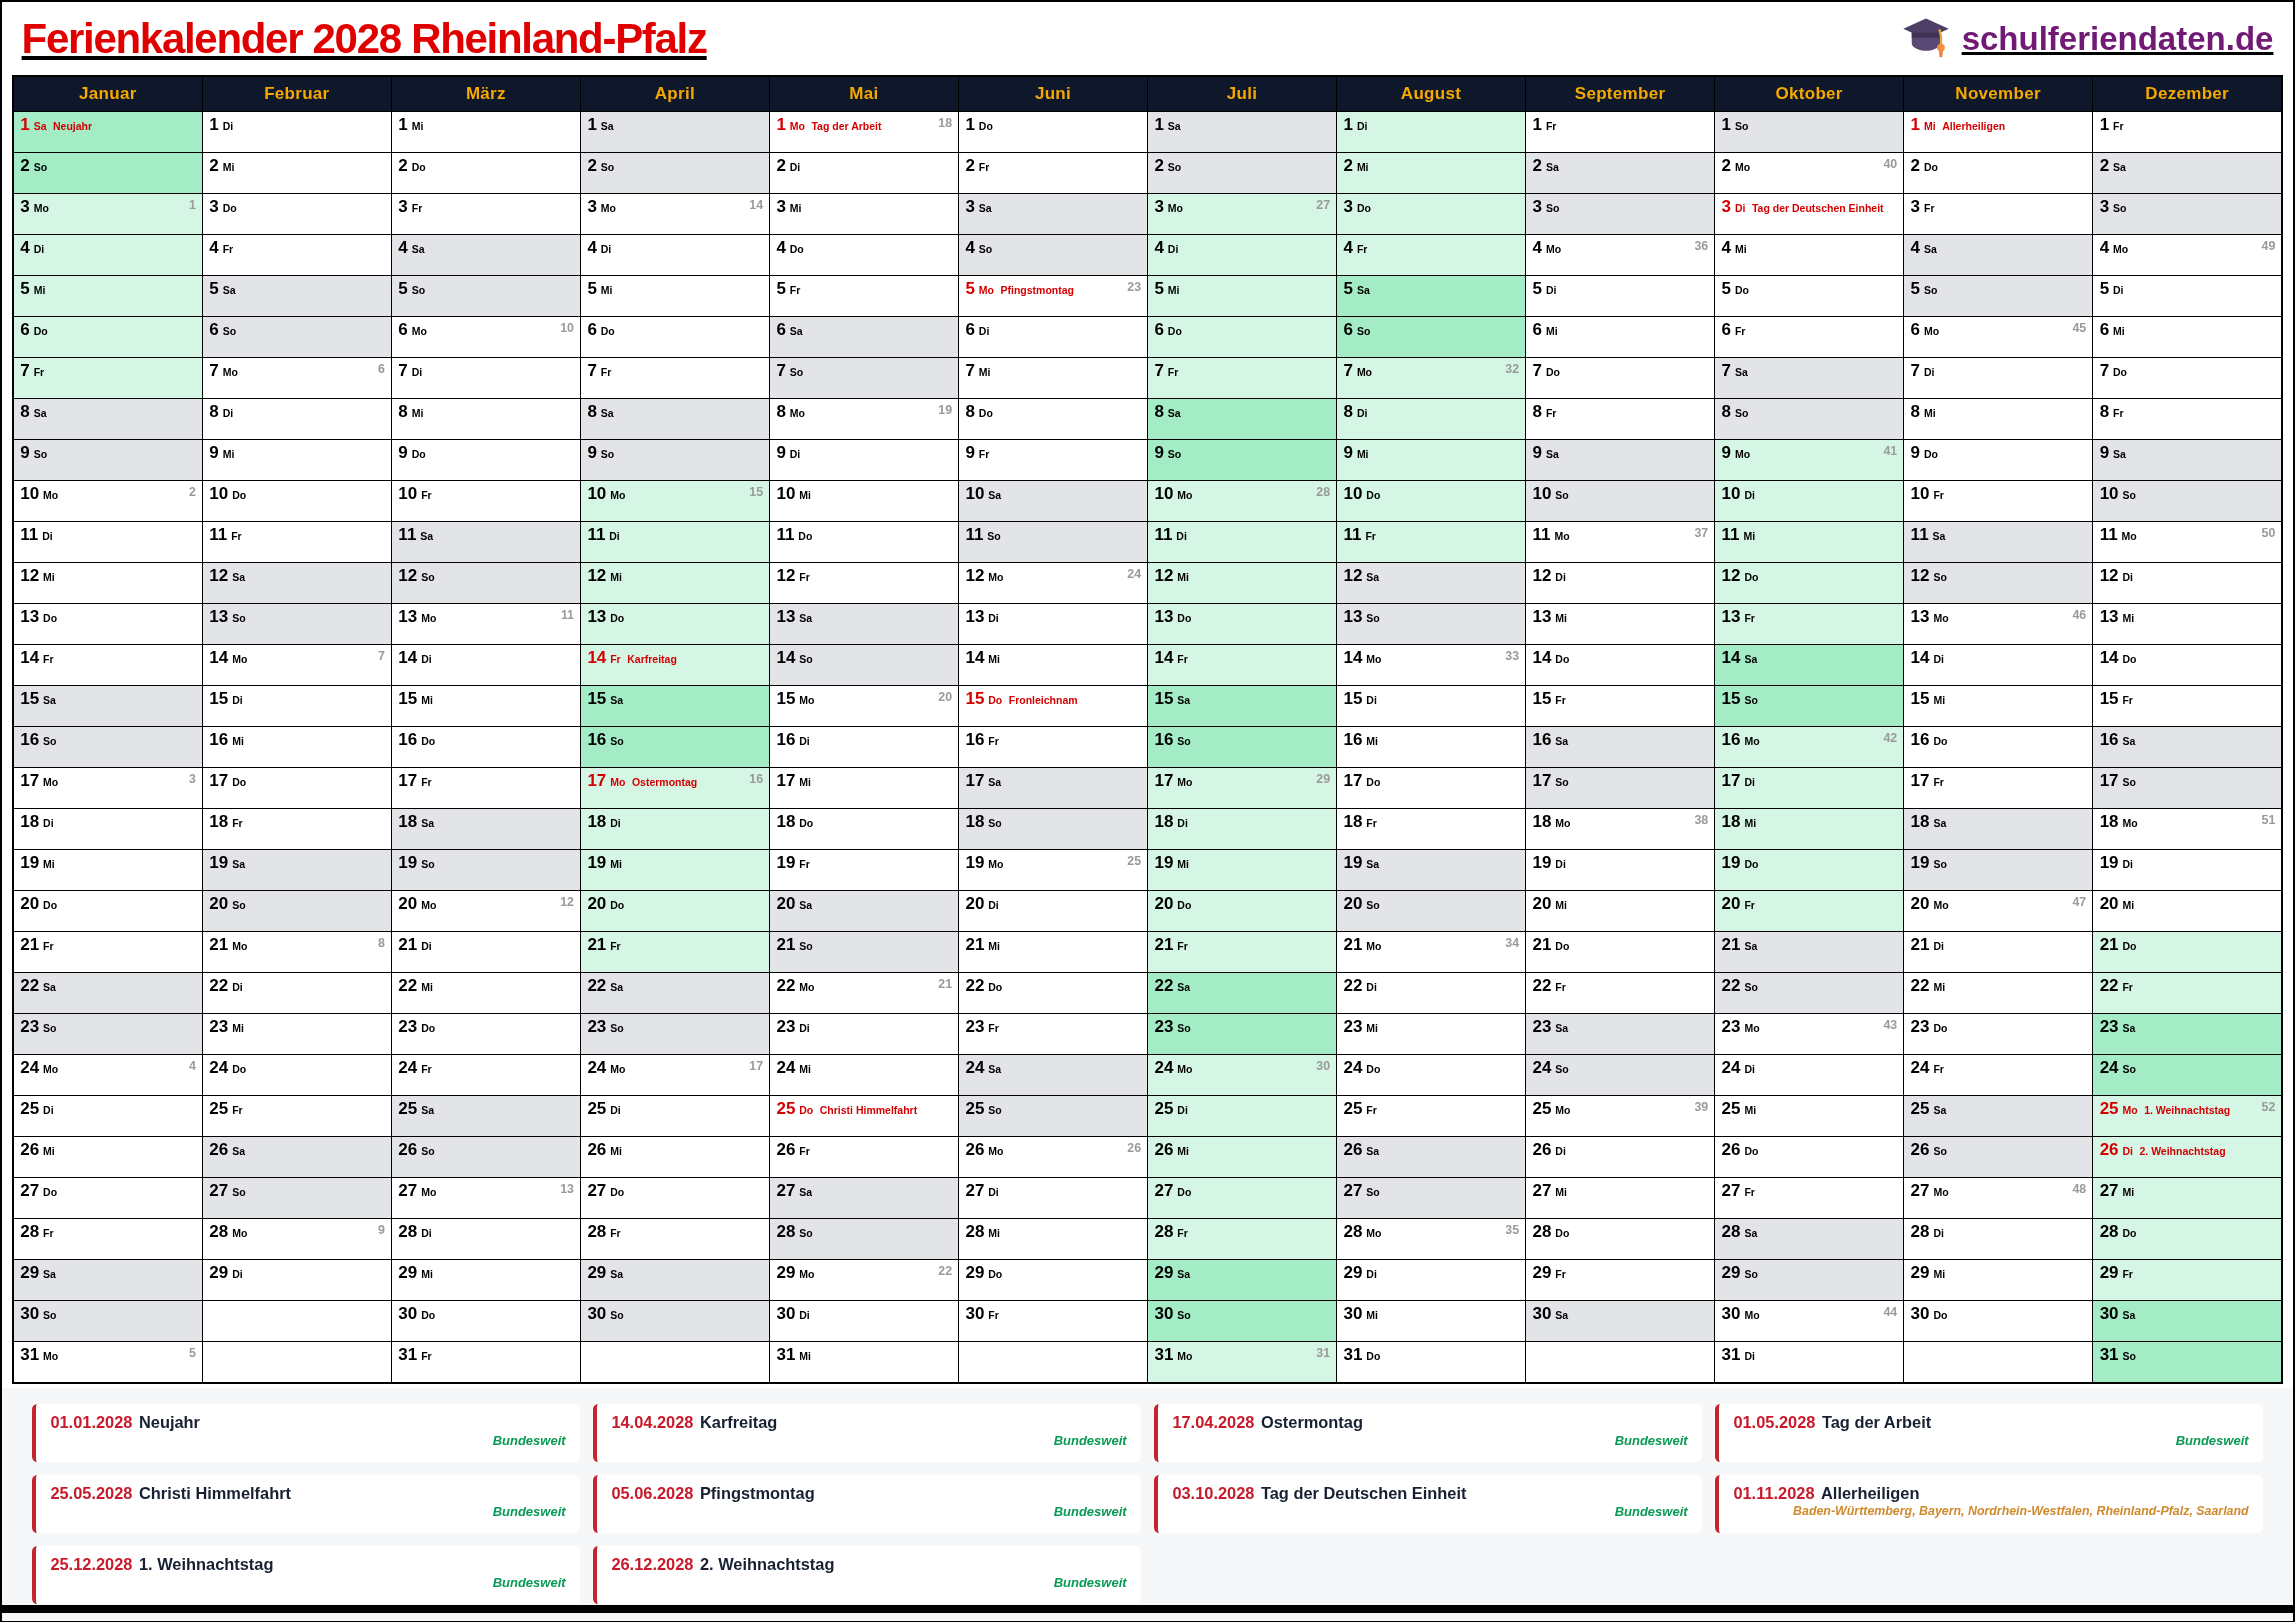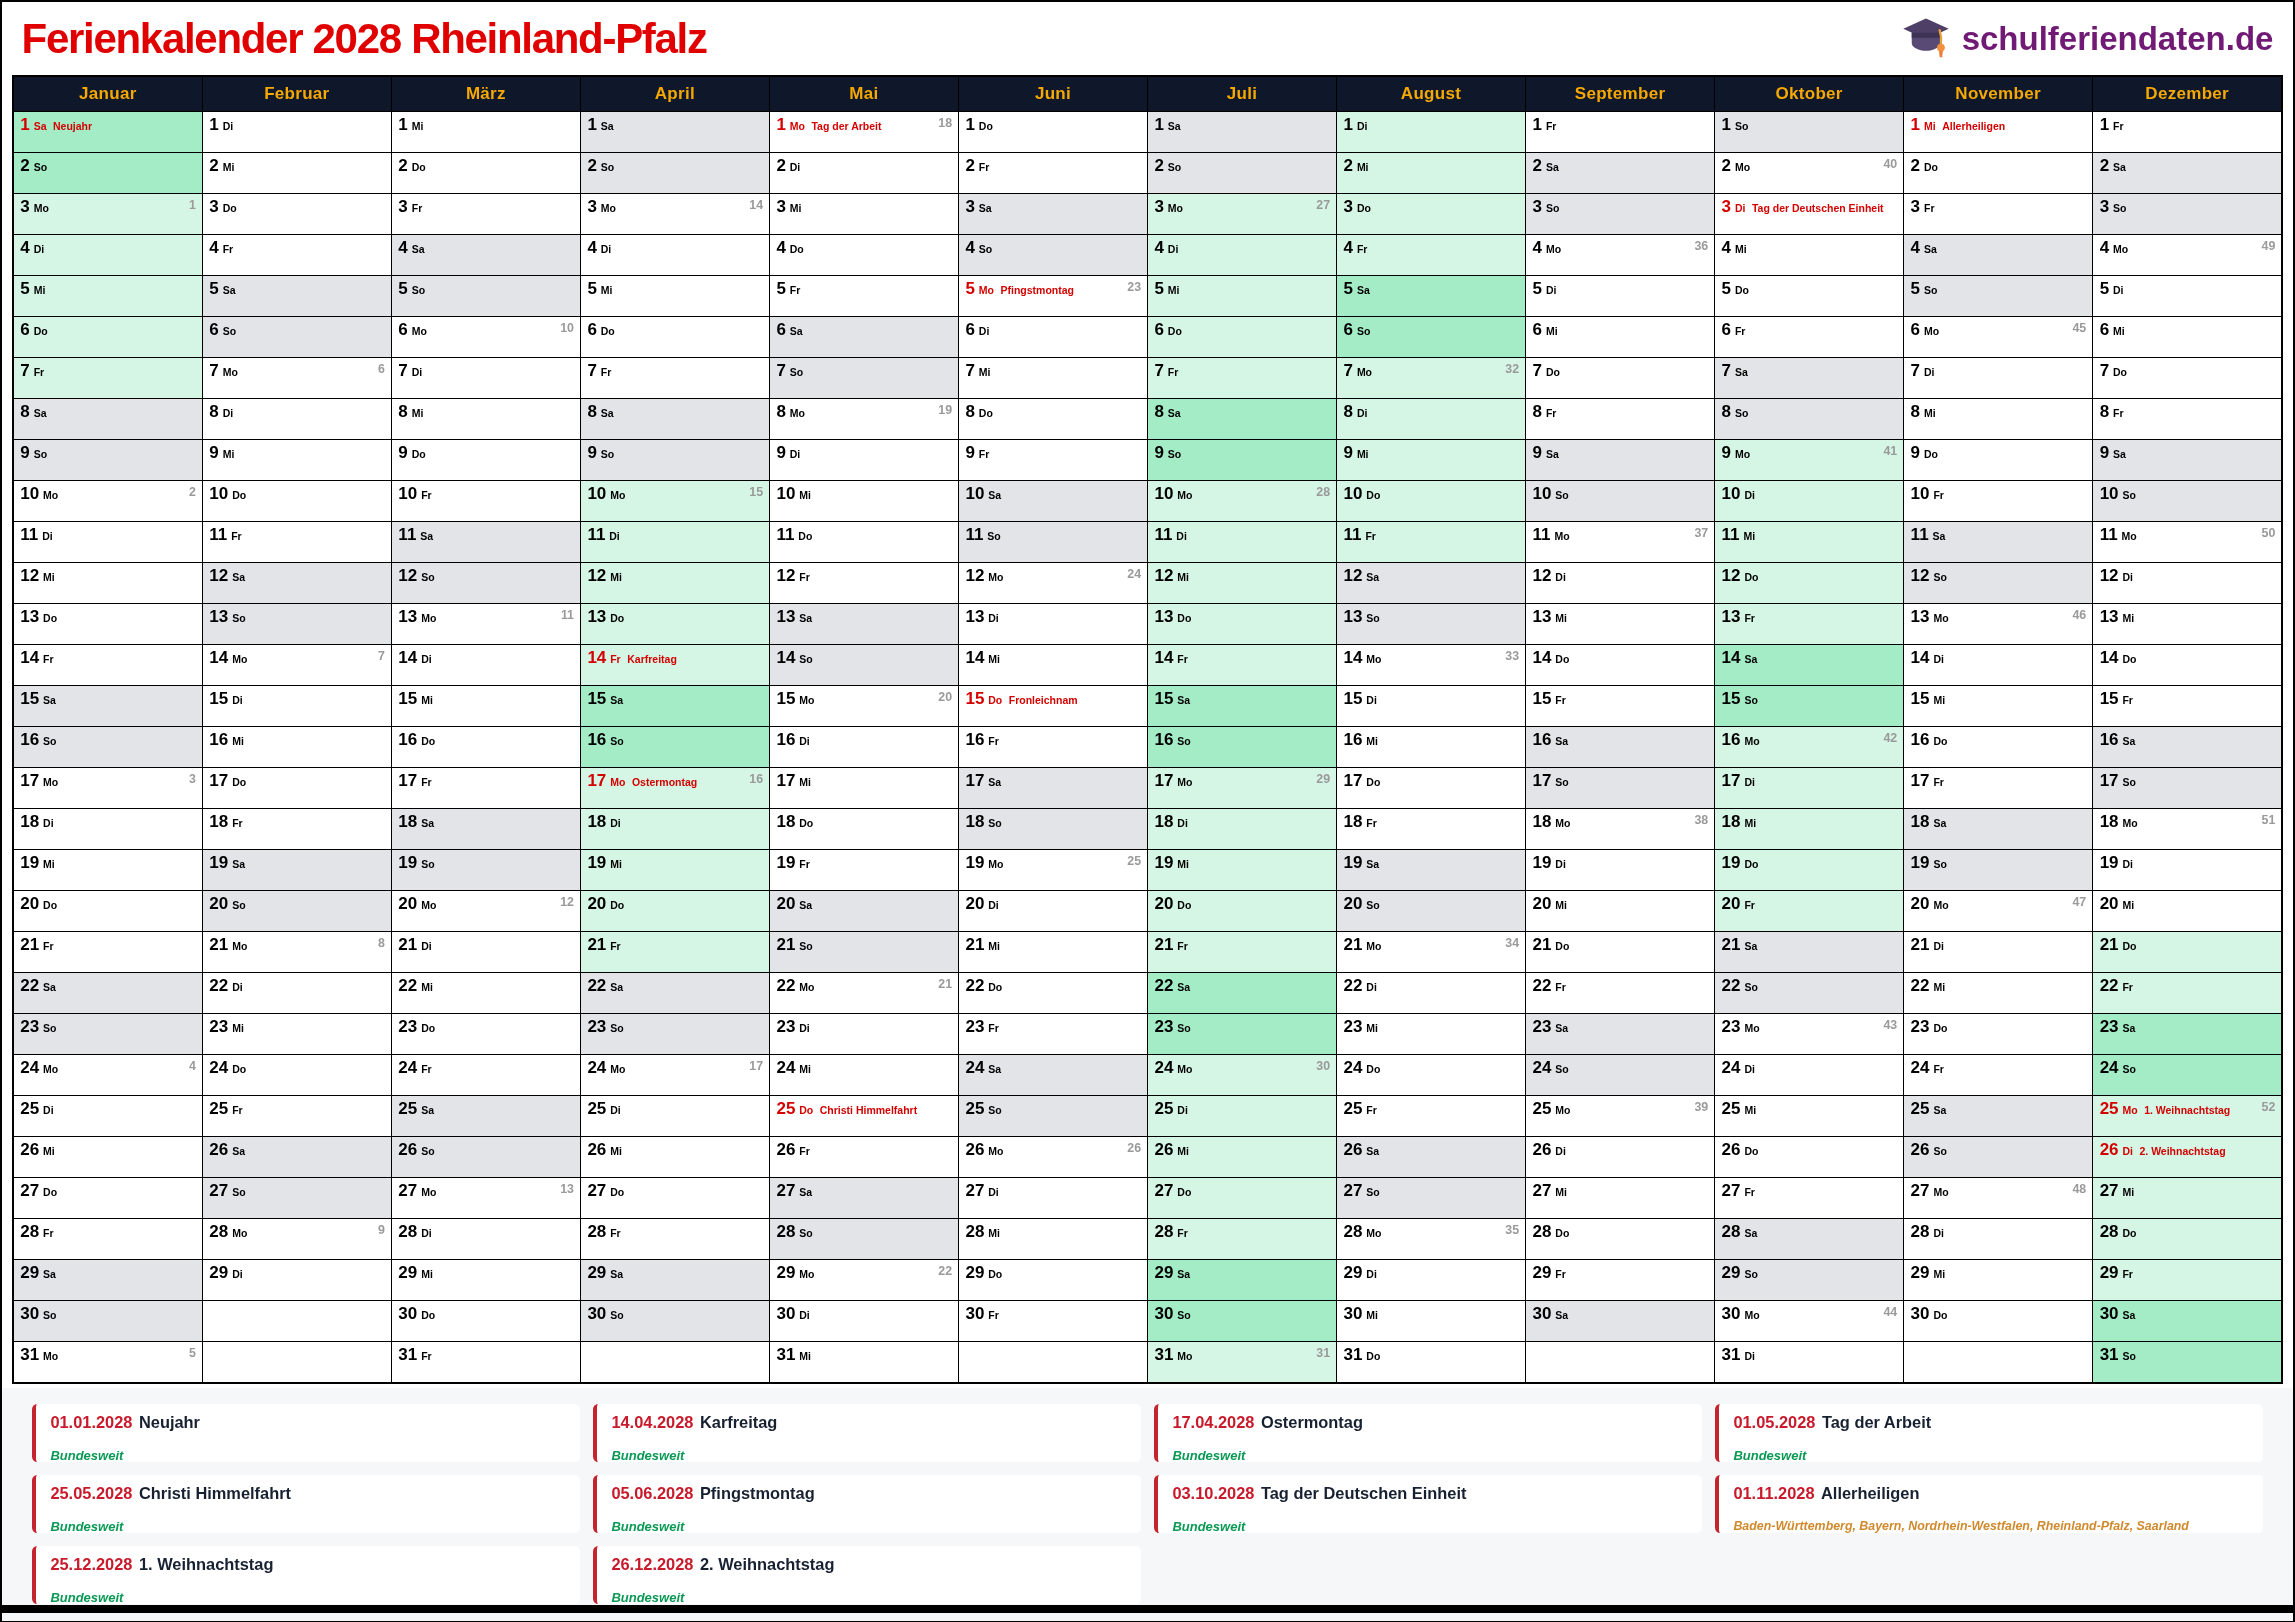--- a/index.html
+++ b/index.html
@@ -1,21 +1,21 @@
 <!DOCTYPE html>
 <html style="--red: #e00000; --red2: #d40000; --orange: #f5a800; --gray: #e3e4e8; --vacl: #d5f5e5; --vacd: #a3ecc6; --green: #0a9a55; --sorange: #d08a2e;font-size:10.5px"><head>
 <meta charset="utf-8">
 <style>
   html,body{margin:0;padding:0;background:#fff;}
   body{width:2295px;height:1623px;font-family:"Liberation Sans","DejaVu Sans",sans-serif;}
   .page{box-sizing:border-box;width:2295px;height:1623px;border:2px solid #000;
         display:flex;flex-direction:column;overflow:hidden;background:#fff;}
 
   
-  .topbar{flex:0 0 73px;display:flex;align-items:center;justify-content:space-between;padding:0 19.6px;}
+  .topbar{flex:0 0 73px;display:flex;align-items:center;justify-content:space-between;padding:0 19.6px;text-decoration:underline;}
   .title{margin:0;font-size:42px;font-weight:bold;letter-spacing:-1.3px;color:var(--red,#e00000);white-space:nowrap;}
   .logo{display:flex;align-items:center;gap:11.8px;font-size:33px;font-weight:bold;color:#701a75;white-space:nowrap;}
   .logo svg{display:block;}
 
   
   .calendar{flex:0 0 auto;margin:0 9.8px;border:2px solid #000;display:flex;background:#fff;}
   .month{flex:1 1 0;min-width:0;border-right:1.3px solid #000;display:flex;flex-direction:column;}
   .month:last-child{border-right:none;}
   .month-head{height:34px;background:#0f172a;color:var(--orange,#f5a800);font-weight:bold;font-size:17px;
               display:flex;align-items:center;justify-content:center;letter-spacing:0.3px;}
@@ -30,21 +30,21 @@
   .hol .num,.hol .wd{color:var(--red2,#d40000);}
   .wk{position:absolute;top:3.9px;right:5.9px;font-size:12.4px;font-weight:bold;color:#9a9a9a;}
 
   
   .legend{flex:1 1 auto;background:#f6f7f9;margin-top:3.9px;padding:15.7px 30px 0;
           display:grid;grid-template-columns:repeat(4,1fr);column-gap:37px;row-gap:9.2px;align-content:start;gap:13px;}
   .card{background:#fff;border-radius:5.2px;border-left:4.6px solid #c4242e;height:58px;
         box-sizing:border-box;padding:9.2px 14.4px 0;overflow:hidden;white-space:nowrap;}
   .card .line1{font-size:16.4px;font-weight:bold;color:#172131;}
   .card .date{color:#c81a2b;margin-right:6.5px;}
-  .card .scope{display:block;margin-top:16px;font-style:italic;font-weight:bold;font-size:13px;color:var(--green,#0a9a55);}
+  .card .scope{display:block;margin-top:1px;font-style:italic;font-weight:bold;font-size:13px;color:var(--green,#0a9a55);text-align:right;}
   .card .scope.states{color:var(--sorange,#d08a2e);font-size:12.4px;}
   .bottom-bar{flex:0 0 7.9px;background:#000;}
   .footer-strip{flex:0 0 7.9px;background:#f6f7f9;}
 </style>
 </head>
 <body>
 
 <div class="page">
 
   <header class="topbar">

